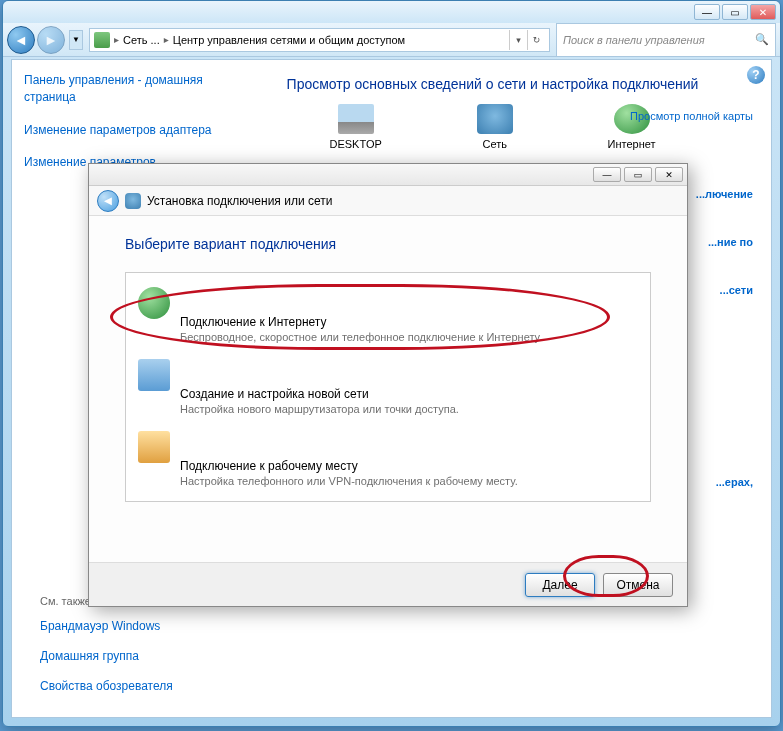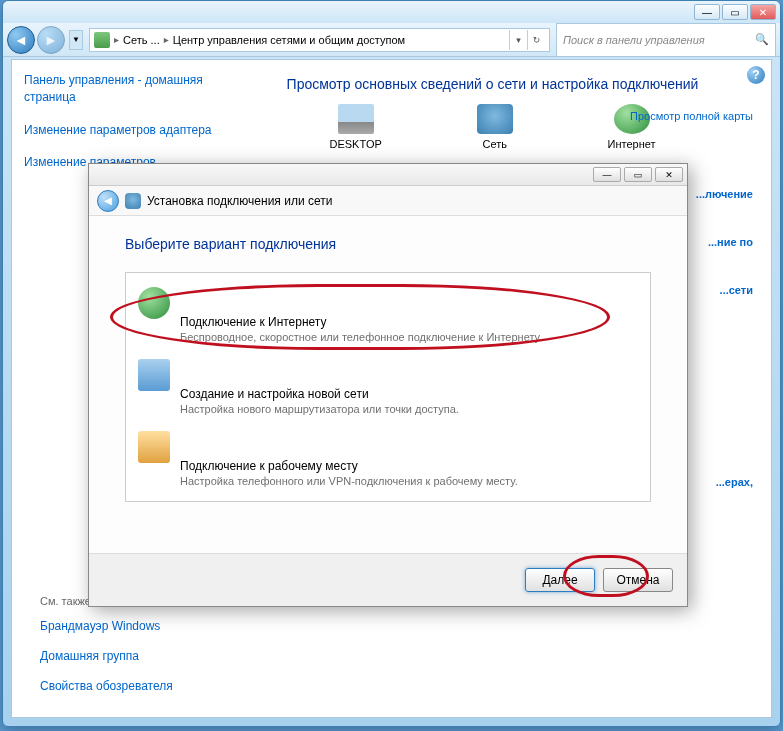--- a/index.html
+++ b/index.html
@@ -385,21 +385,21 @@
       left: 563px;
       width: 86px;
       height: 42px;
     }
 
     .dialog-footer {
       position: absolute;
       bottom: 0;
       left: 0;
       right: 0;
-      height: 53px;
+      height: 44px;
       background: #f0f0f0;
       border-top: 1px solid #ddd;
       display: flex;
       align-items: center;
       justify-content: flex-end;
       padding: 0 14px;
     }
     .dlg-footer-btn {
       min-width: 70px;
       height: 24px;

